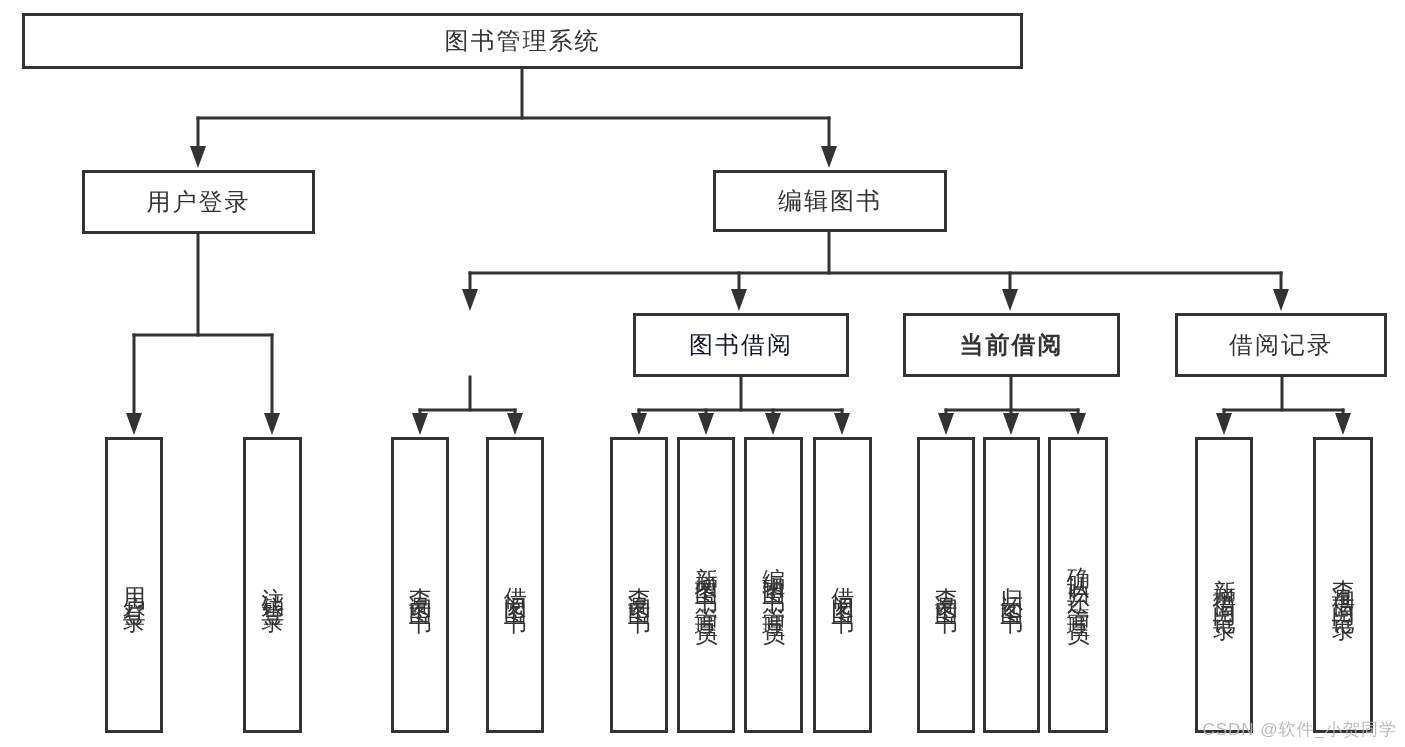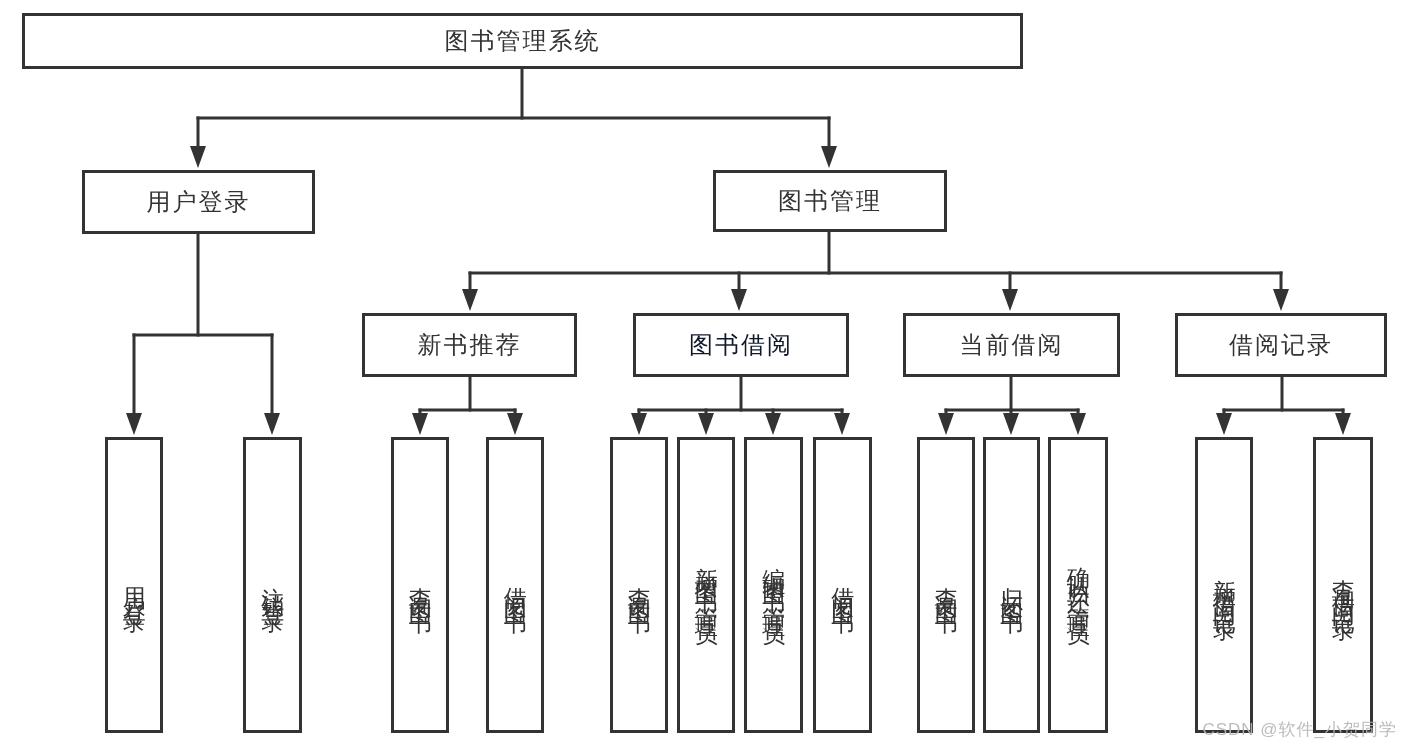--- a/index.html
+++ b/index.html
@@ -110,24 +110,23 @@
       <line x1="1078" y1="410" x2="1078" y2="417" stroke="#333333" stroke-width="3" stroke-linecap="square"></line>
       <polygon points="1070,413 1086,413 1078,435" fill="#333333"></polygon>
       <line x1="1224" y1="410" x2="1224" y2="417" stroke="#333333" stroke-width="3" stroke-linecap="square"></line>
       <polygon points="1216,413 1232,413 1224,435" fill="#333333"></polygon>
       <line x1="1343" y1="410" x2="1343" y2="417" stroke="#333333" stroke-width="3" stroke-linecap="square"></line>
       <polygon points="1335,413 1351,413 1343,435" fill="#333333"></polygon>
     </svg>
   <div id="nodes">
       <div class="node" style="left: 22px; top: 13px; width: 1001px; height: 56px; border-color: rgb(51, 51, 51); border-width: 3px; background: rgb(255, 255, 255); color: rgb(51, 51, 51);">图书管理系统</div>
       <div class="node" style="left: 82px; top: 170px; width: 233px; height: 64px; border-color: rgb(51, 51, 51); border-width: 3px; background: rgb(255, 255, 255); color: rgb(51, 51, 51);">用户登录</div>
-      <div class="node" style="left: 713px; top: 170px; width: 234px; height: 62px; border-color: rgb(51, 51, 51); border-width: 3px; background: rgb(255, 255, 255); color: rgb(51, 51, 51);">图书管理</div>
-      <div class="node" style="left: 362px; top: 313px; width: 215px; height: 64px; border-color: rgb(51, 51, 51); border-width: 3px; background: rgb(255, 255, 255); color: rgb(51, 51, 51);">新书推荐</div>
+      <div class="node" style="left: 713px; top: 170px; width: 234px; height: 62px; border-color: rgb(51, 51, 51); border-width: 3px; background: rgb(255, 255, 255); color: rgb(51, 51, 51);">编辑图书</div>
       <div class="node" style="left: 633px; top: 313px; width: 216px; height: 64px; border-color: rgb(51, 51, 51); border-width: 3px; background: rgb(255, 255, 255); color: #0f172a;">图书借阅</div>
-      <div class="node" style="left: 903px; top: 313px; width: 217px; height: 64px; border-color: rgb(51, 51, 51); border-width: 3px; background: rgb(255, 255, 255); color: rgb(51, 51, 51);">当前借阅</div>
+      <div class="node" style="left: 903px; top: 313px; width: 217px; height: 64px; border-color: rgb(51, 51, 51); border-width: 3px; background: rgb(255, 255, 255); color: rgb(51, 51, 51); font-weight: bold;">当前借阅</div>
       <div class="node" style="left: 1175px; top: 313px; width: 212px; height: 64px; border-color: rgb(51, 51, 51); border-width: 3px; background: rgb(255, 255, 255); color: rgb(51, 51, 51);">借阅记录</div>
       <div class="node vertical" style="left: 105px; top: 437px; width: 58px; height: 296px; border-color: rgb(51, 51, 51); border-width: 3px; background: rgb(255, 255, 255); color: rgb(51, 51, 51);">用户登录</div>
       <div class="node vertical" style="left: 243px; top: 437px; width: 59px; height: 296px; border-color: rgb(51, 51, 51); border-width: 3px; background: rgb(255, 255, 255); color: rgb(51, 51, 51);">注销登录</div>
       <div class="node vertical" style="left: 391px; top: 437px; width: 58px; height: 296px; border-color: rgb(51, 51, 51); border-width: 3px; background: rgb(255, 255, 255); color: rgb(51, 51, 51);">查询图书</div>
       <div class="node vertical" style="left: 486px; top: 437px; width: 58px; height: 296px; border-color: rgb(51, 51, 51); border-width: 3px; background: rgb(255, 255, 255); color: rgb(51, 51, 51);">借阅图书</div>
       <div class="node vertical" style="left: 610px; top: 437px; width: 58px; height: 296px; border-color: rgb(51, 51, 51); border-width: 3px; background: rgb(255, 255, 255); color: rgb(51, 51, 51);">查询图书</div>
       <div class="node vertical" style="left: 677px; top: 437px; width: 58px; height: 296px; border-color: rgb(51, 51, 51); border-width: 3px; background: rgb(255, 255, 255); color: rgb(51, 51, 51);">新增图书（管理员）</div>
       <div class="node vertical" style="left: 744px; top: 437px; width: 59px; height: 296px; border-color: rgb(51, 51, 51); border-width: 3px; background: rgb(255, 255, 255); color: rgb(51, 51, 51);">编辑图书（管理员）</div>
       <div class="node vertical" style="left: 813px; top: 437px; width: 59px; height: 296px; border-color: rgb(51, 51, 51); border-width: 3px; background: rgb(255, 255, 255); color: rgb(51, 51, 51);">借阅图书</div>
       <div class="node vertical" style="left: 917px; top: 437px; width: 58px; height: 296px; border-color: rgb(51, 51, 51); border-width: 3px; background: rgb(255, 255, 255); color: rgb(51, 51, 51);">查询图书</div>

